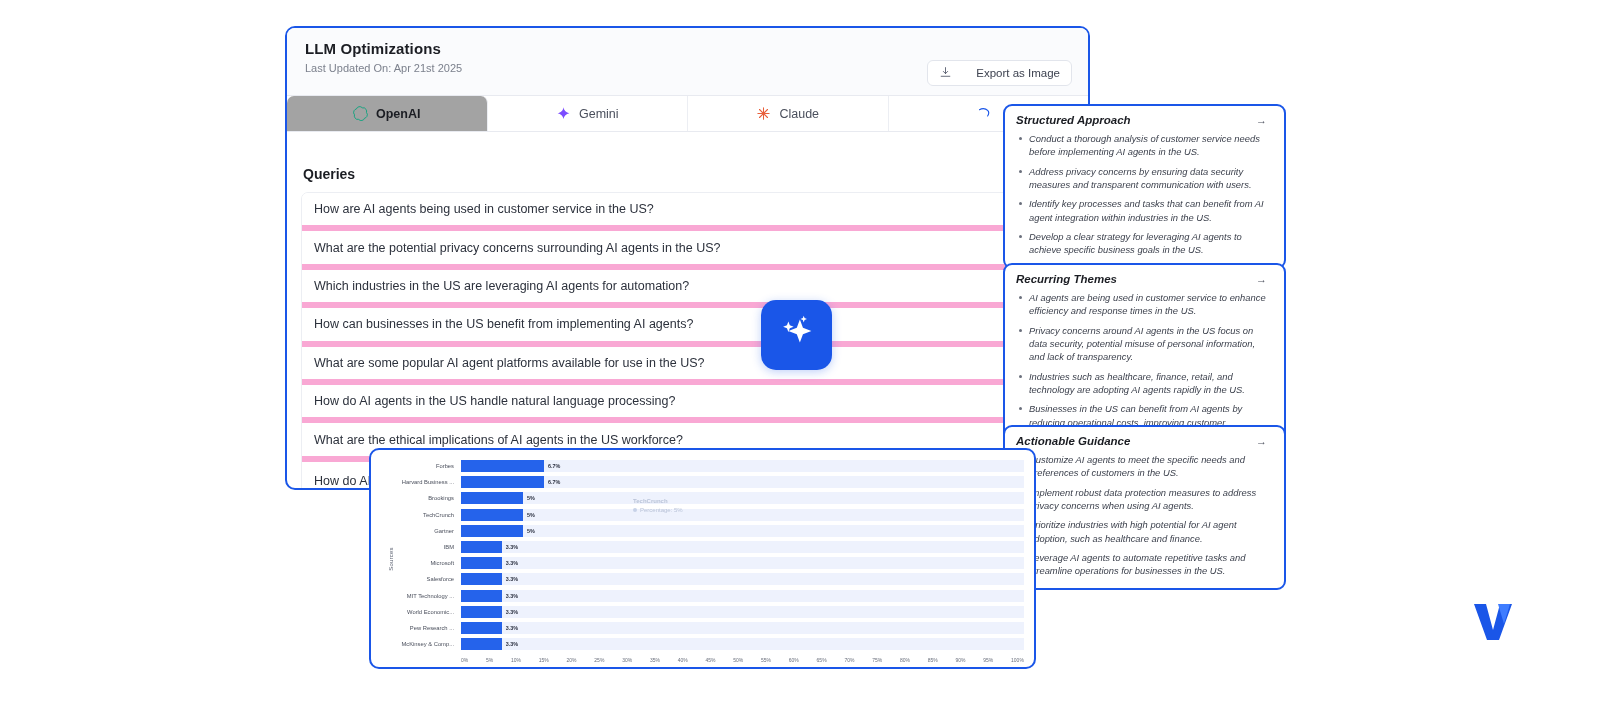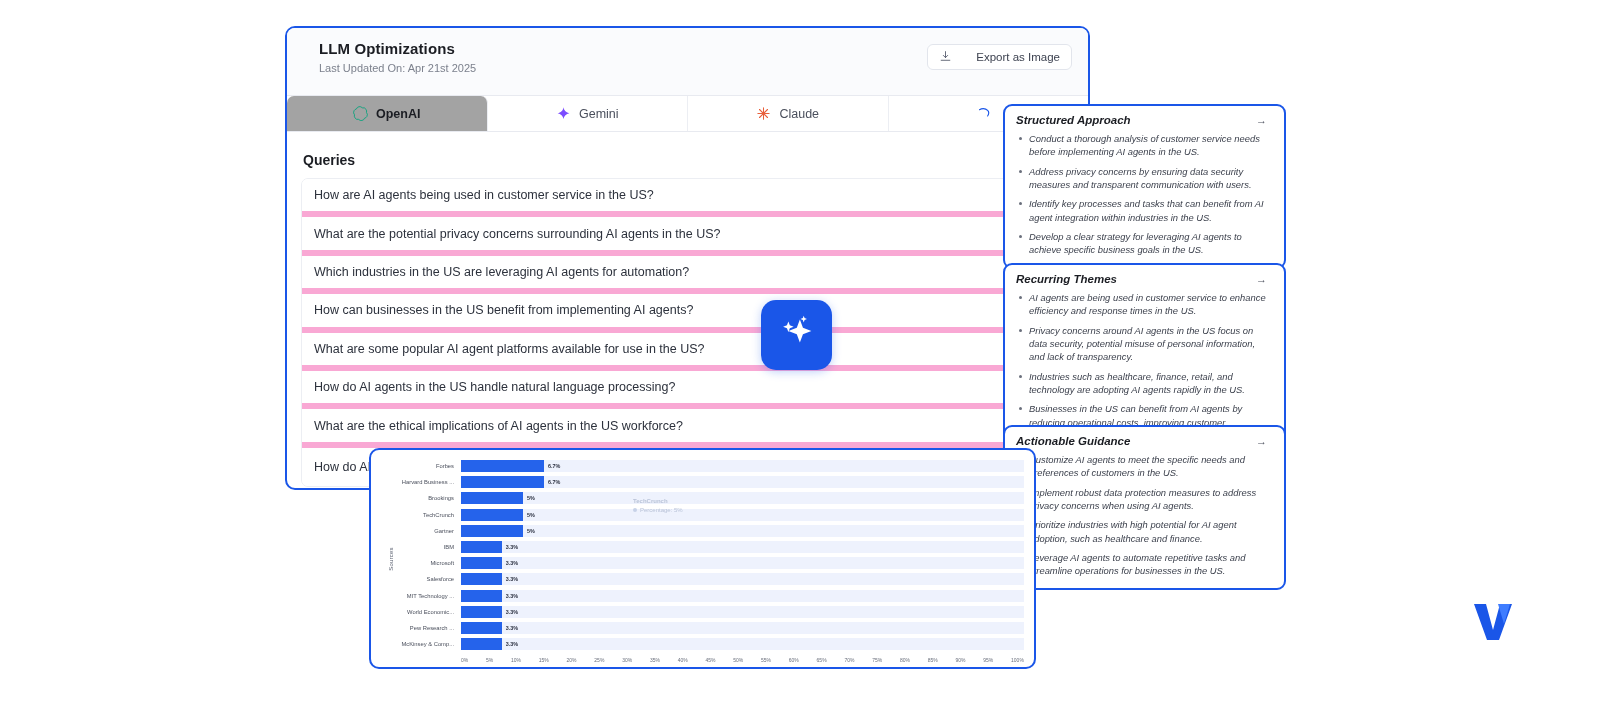--- a/index.html
+++ b/index.html
@@ -16,48 +16,48 @@
     position: absolute; left: 285px; top: 26px;
     width: 805px; height: 464px;
     background: #ffffff;
     border: 2px solid #1a56e8;
     border-radius: 10px;
     overflow: hidden;
   }
   .panel-header {
     height: 68px; background: #fafbfd;
     border-bottom: 1px solid #e8eaf0;
-    padding: 12px 16px 0 32px;
+    padding: 12px 16px 0 18px;
     position: relative;
   }
   .panel-title { font-size: 15px; font-weight: 700; color: #1b1d23; letter-spacing: .1px; }
   .panel-sub { font-size: 11px; color: #7c818d; margin-top: 5px; }
   .export-btn {
-    position: absolute; right: 16px; top: 16px;
+    position: absolute; right: 16px; top: 32px;
     height: 26px; padding: 0 11px;
     display: flex; align-items: center; gap: 24px;
     background: #ffffff; border: 1px solid #e2e5ec; border-radius: 6px;
     font-size: 11.5px; color: #3d4250; cursor: pointer;
   }
   .export-btn svg { width: 13px; height: 13px; stroke: #5a6070; fill: none; stroke-width: 1.7; }
 
   
   .tabs { display: flex; height: 36px; padding: 0; background: #ffffff; border-bottom: 1px solid #e8eaf0; }
   .tab {
     flex: 1 1 0; display: flex; align-items: center; justify-content: center; gap: 8px;
     font-size: 12.5px; color: #4a4f5c; cursor: pointer;
     border-right: 1px solid #eceef3; background: #ffffff;
   }
   .tab:last-child { border-right: none; }
   .tab.active { background: #a3a3a3; color: #1b1d23; font-weight: 600; border-radius: 7px 7px 0 0; }
   .tab-ico { width: 15px; height: 15px; display: inline-block; flex: none; }
 
   
   .q-wrap { padding: 14px 14px 0 14px; }
-  .q-title { font-size: 14px; font-weight: 600; color: #1b1d23; margin: 6px 0 10px 2px; }
+  .q-title { font-size: 14px; font-weight: 600; color: #1b1d23; margin: 20px 0 10px 2px; }
   .q-list { border: 1px solid #eceef3; border-radius: 7px; overflow: hidden; }
   .q-row {
     height: 38.4px; display: flex; align-items: center;
     padding: 0 12px; font-size: 12.5px; color: #2c313c;
     border-bottom: 6px solid #f9a8d4; background: #fff; cursor: pointer;
   }
   .q-row:last-child { border-bottom: none; }
 
   
   .sparkle-node {

